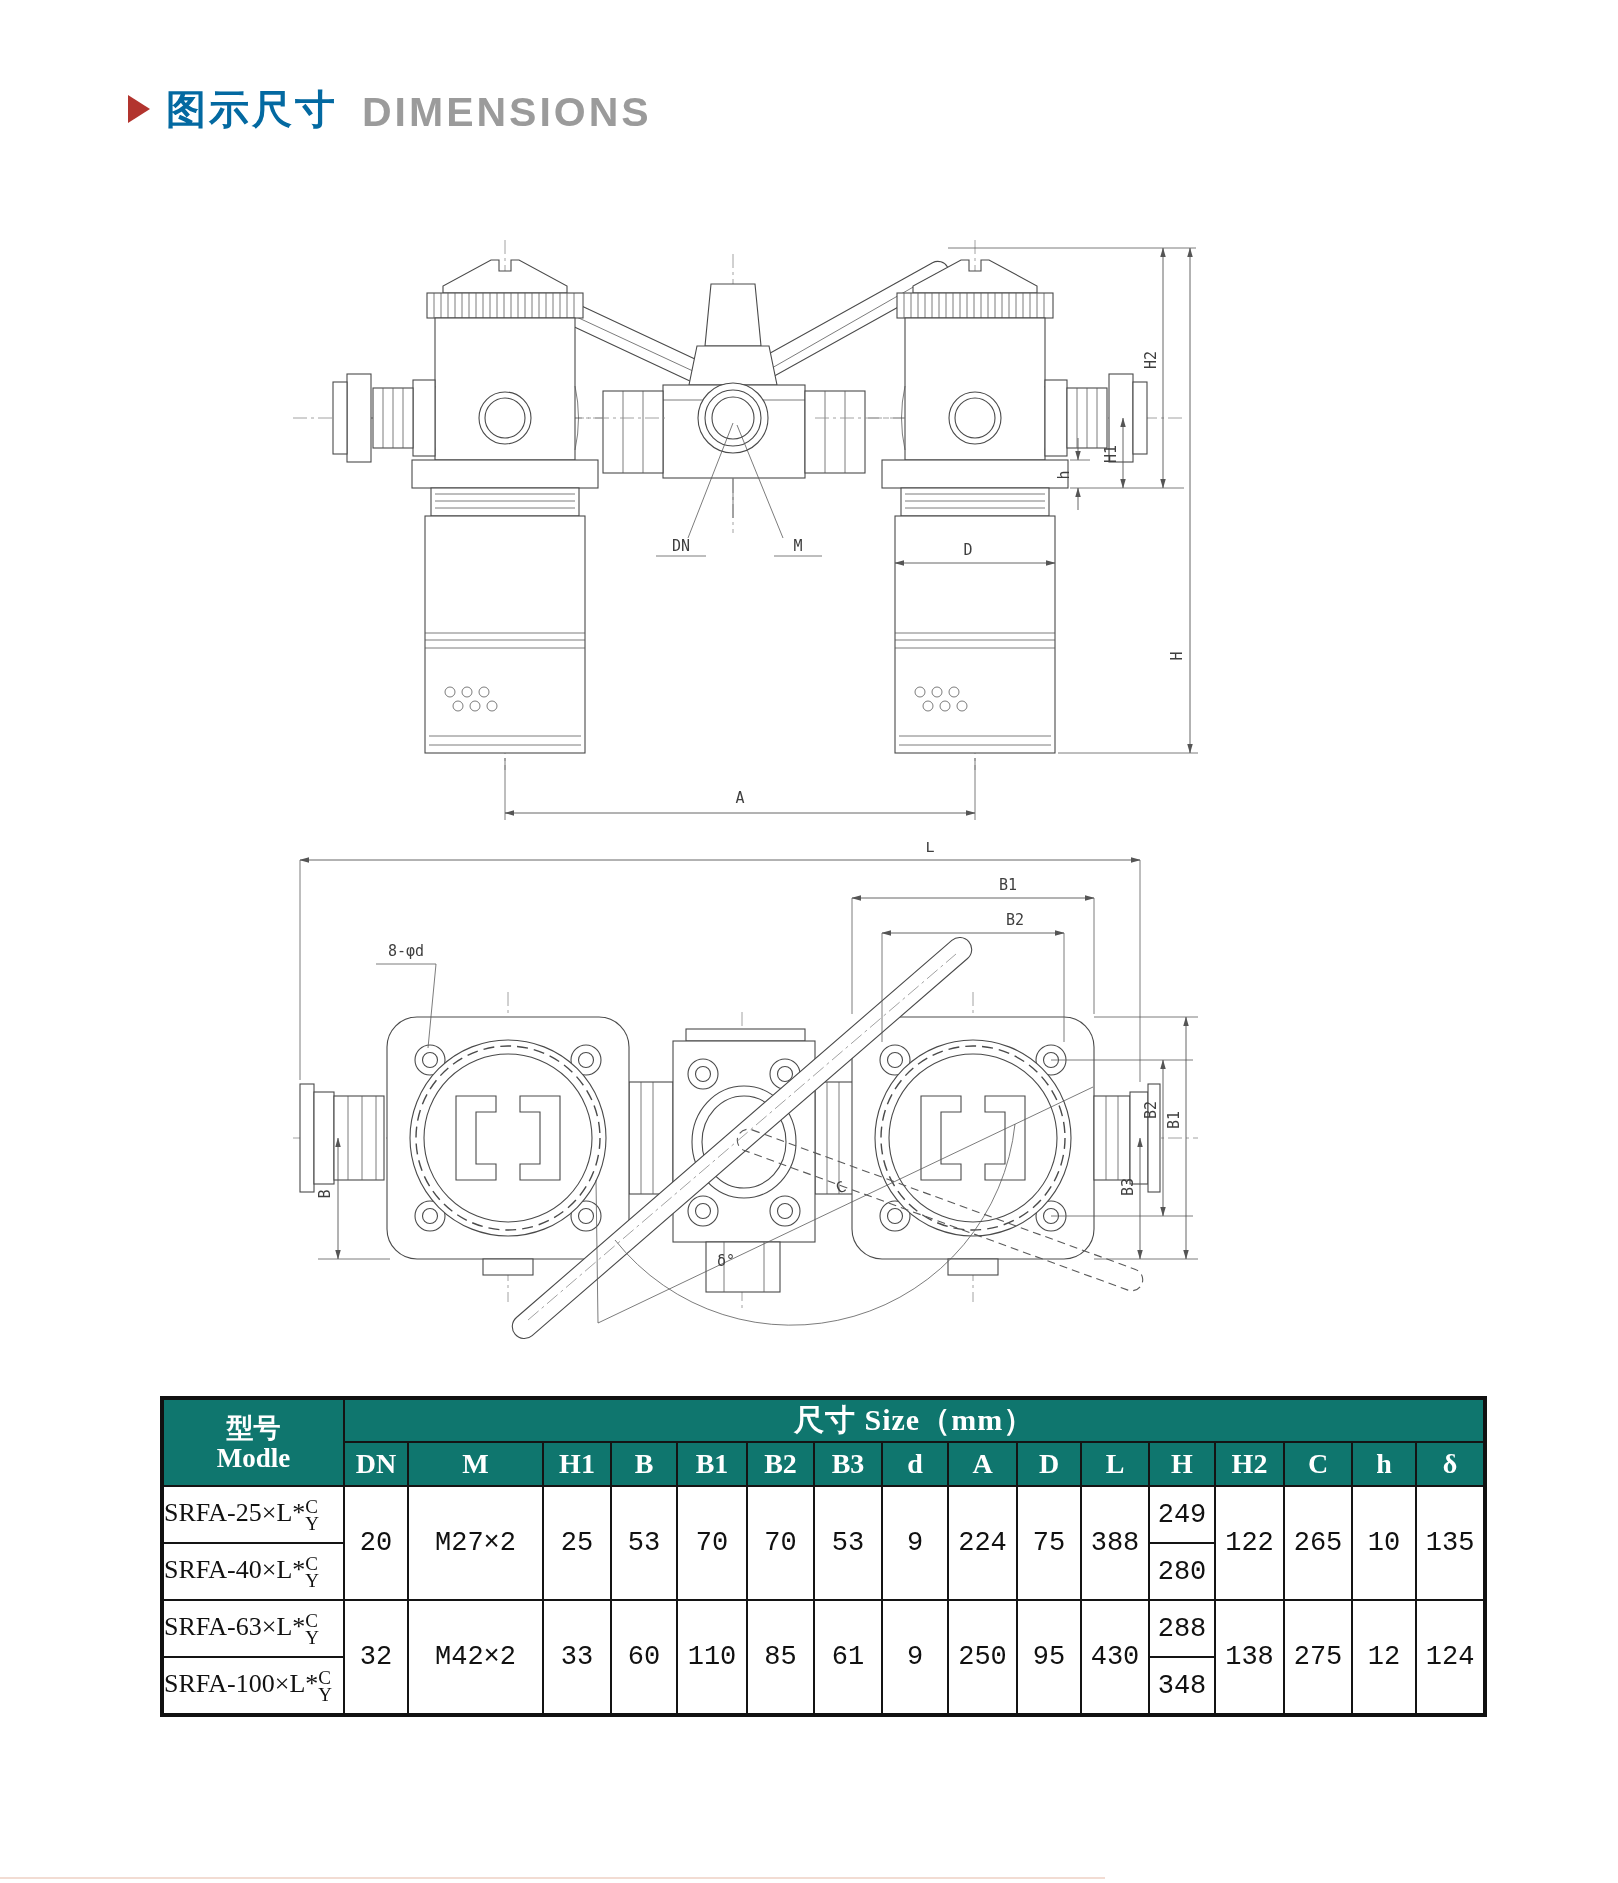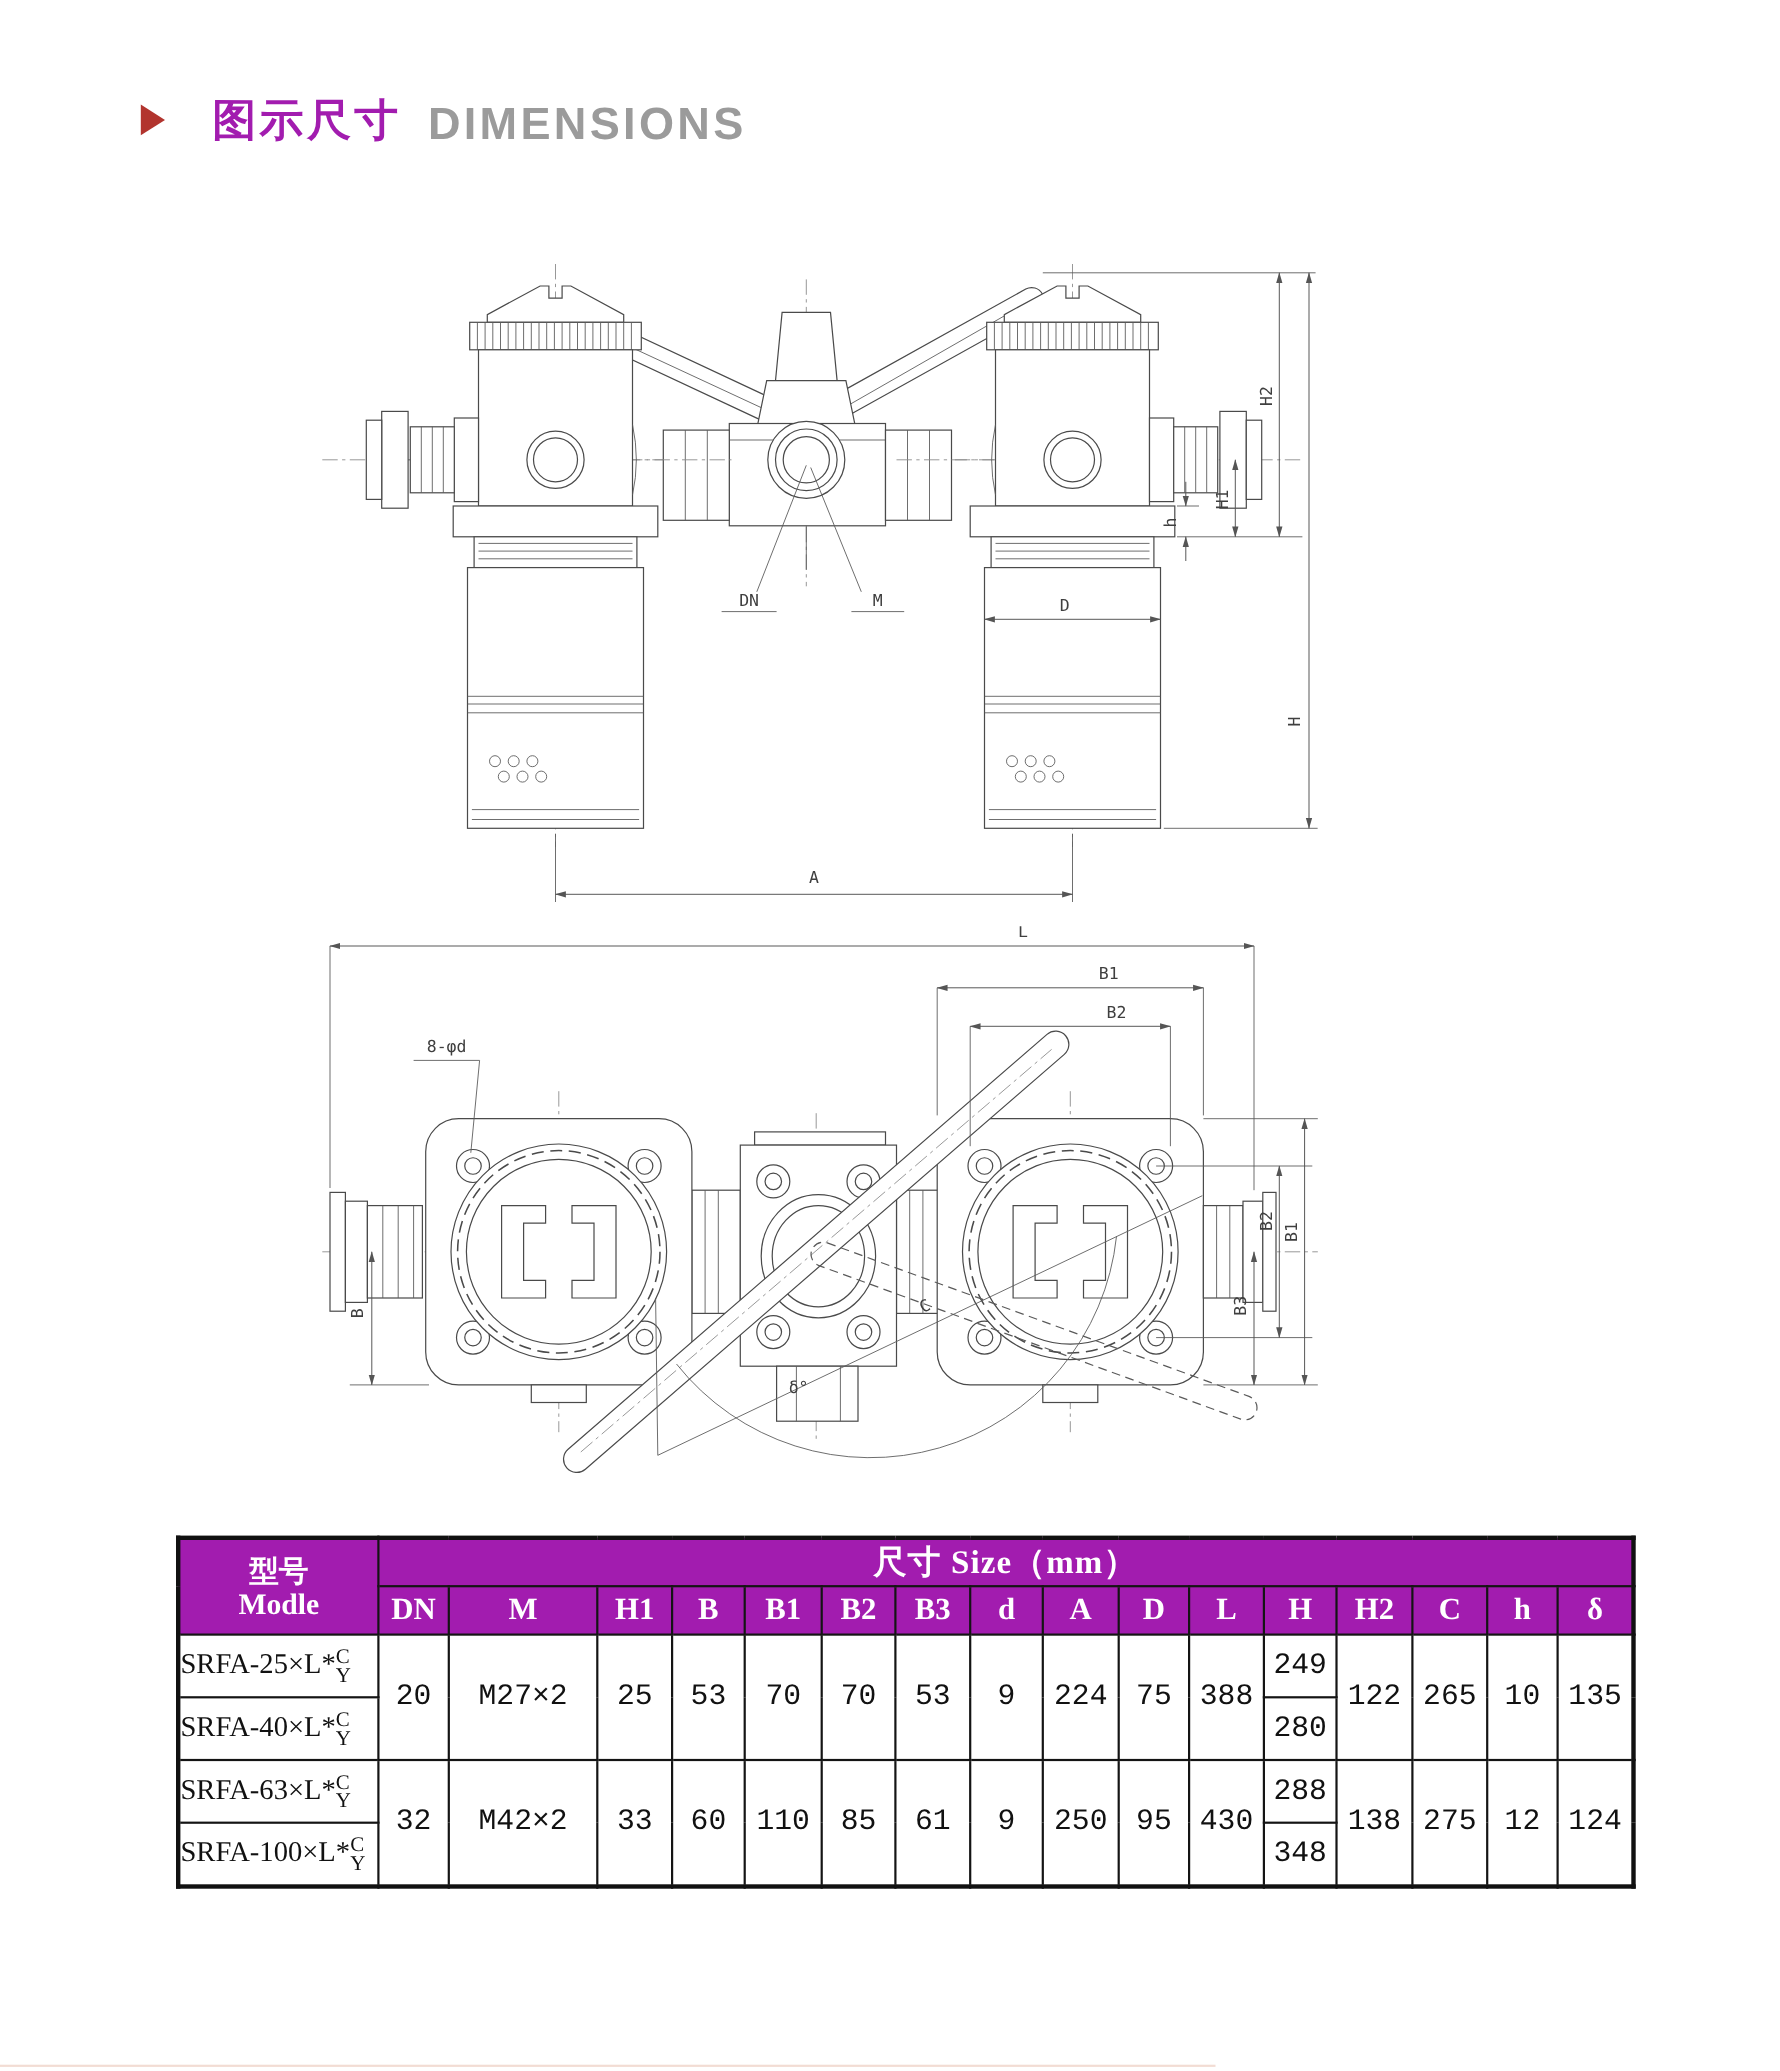--- a/index.html
+++ b/index.html
@@ -4,37 +4,37 @@
 <style>
   html,body{margin:0;padding:0;}
   body{
     width:1618px;height:1883px;position:relative;background:#ffffff;
     font-family:"Liberation Sans", sans-serif;overflow:hidden;
   }
   
   .hdr{position:absolute;left:128px;top:84px;height:50px;display:flex;align-items:center;}
   .tri{width:0;height:0;border-top:14px solid transparent;border-bottom:14px solid transparent;
        border-left:22px solid #b2342e;margin-right:16px;}
-  .title-cn{font-size:40px;font-weight:bold;color:#a21caf;letter-spacing:3px;margin-left:27px;}
+  .title-cn{font-size:40px;font-weight:bold;color:#0369a1;letter-spacing:3px;}
   .title-en{font-size:41px;font-weight:bold;color:#9b9b9b;letter-spacing:3px;margin-left:24px;margin-top:6px;}
   
   .dwg{position:absolute;}
   svg text{font-family:"DejaVu Sans Mono", monospace;font-size:15px;fill:#3f3f3f;}
   .ol{fill:none;stroke:#4a4a4a;stroke-width:1.1;}
   .olw{fill:#ffffff;stroke:#4a4a4a;stroke-width:1.1;}
   .thin{fill:none;stroke:#5a5a5a;stroke-width:0.8;}
   .cl{fill:none;stroke:#8a8a8a;stroke-width:0.8;stroke-dasharray:14 4 3 4;}
   .dim{fill:none;stroke:#555555;stroke-width:0.9;}
   .dash{fill:none;stroke:#5a5a5a;stroke-width:1.1;stroke-dasharray:8 5;}
   .rim{fill:none;stroke:#4a4a4a;stroke-width:1.4;stroke-dasharray:11 6;}
   
   table.dims{position:absolute;left:160px;top:1396px;width:1326px;border-collapse:collapse;
     table-layout:fixed;border:4px solid #111;font-family:"Liberation Serif", serif;}
   table.dims th, table.dims td{border:2px solid #141414;padding:0;}
-  table.dims thead th{background:#a21caf;color:#ffffff;font-weight:bold;}
+  table.dims thead th{background:#0f766e;color:#ffffff;font-weight:bold;}
   th.size-title{font-size:30px;height:40px;letter-spacing:1px;}
   th.model-head{font-size:27px;line-height:30px;}
   th.col-letter{font-size:28px;height:42px;}
   td.val{font-size:27px;text-align:center;color:#111;height:55px;font-family:Liberation Mono, monospace;}
   td.model-cell{font-size:26px;color:#111;height:55px;padding-left:6px;}
   .model{display:flex;}
   .cy{display:inline-flex;flex-direction:column;font-size:19px;line-height:17px;font-style:normal;}
   .cy em{font-style:normal;}
   .edge-line{position:absolute;left:0;top:1877px;width:1105px;height:2px;background:#f2dcd3;}
 </style>

